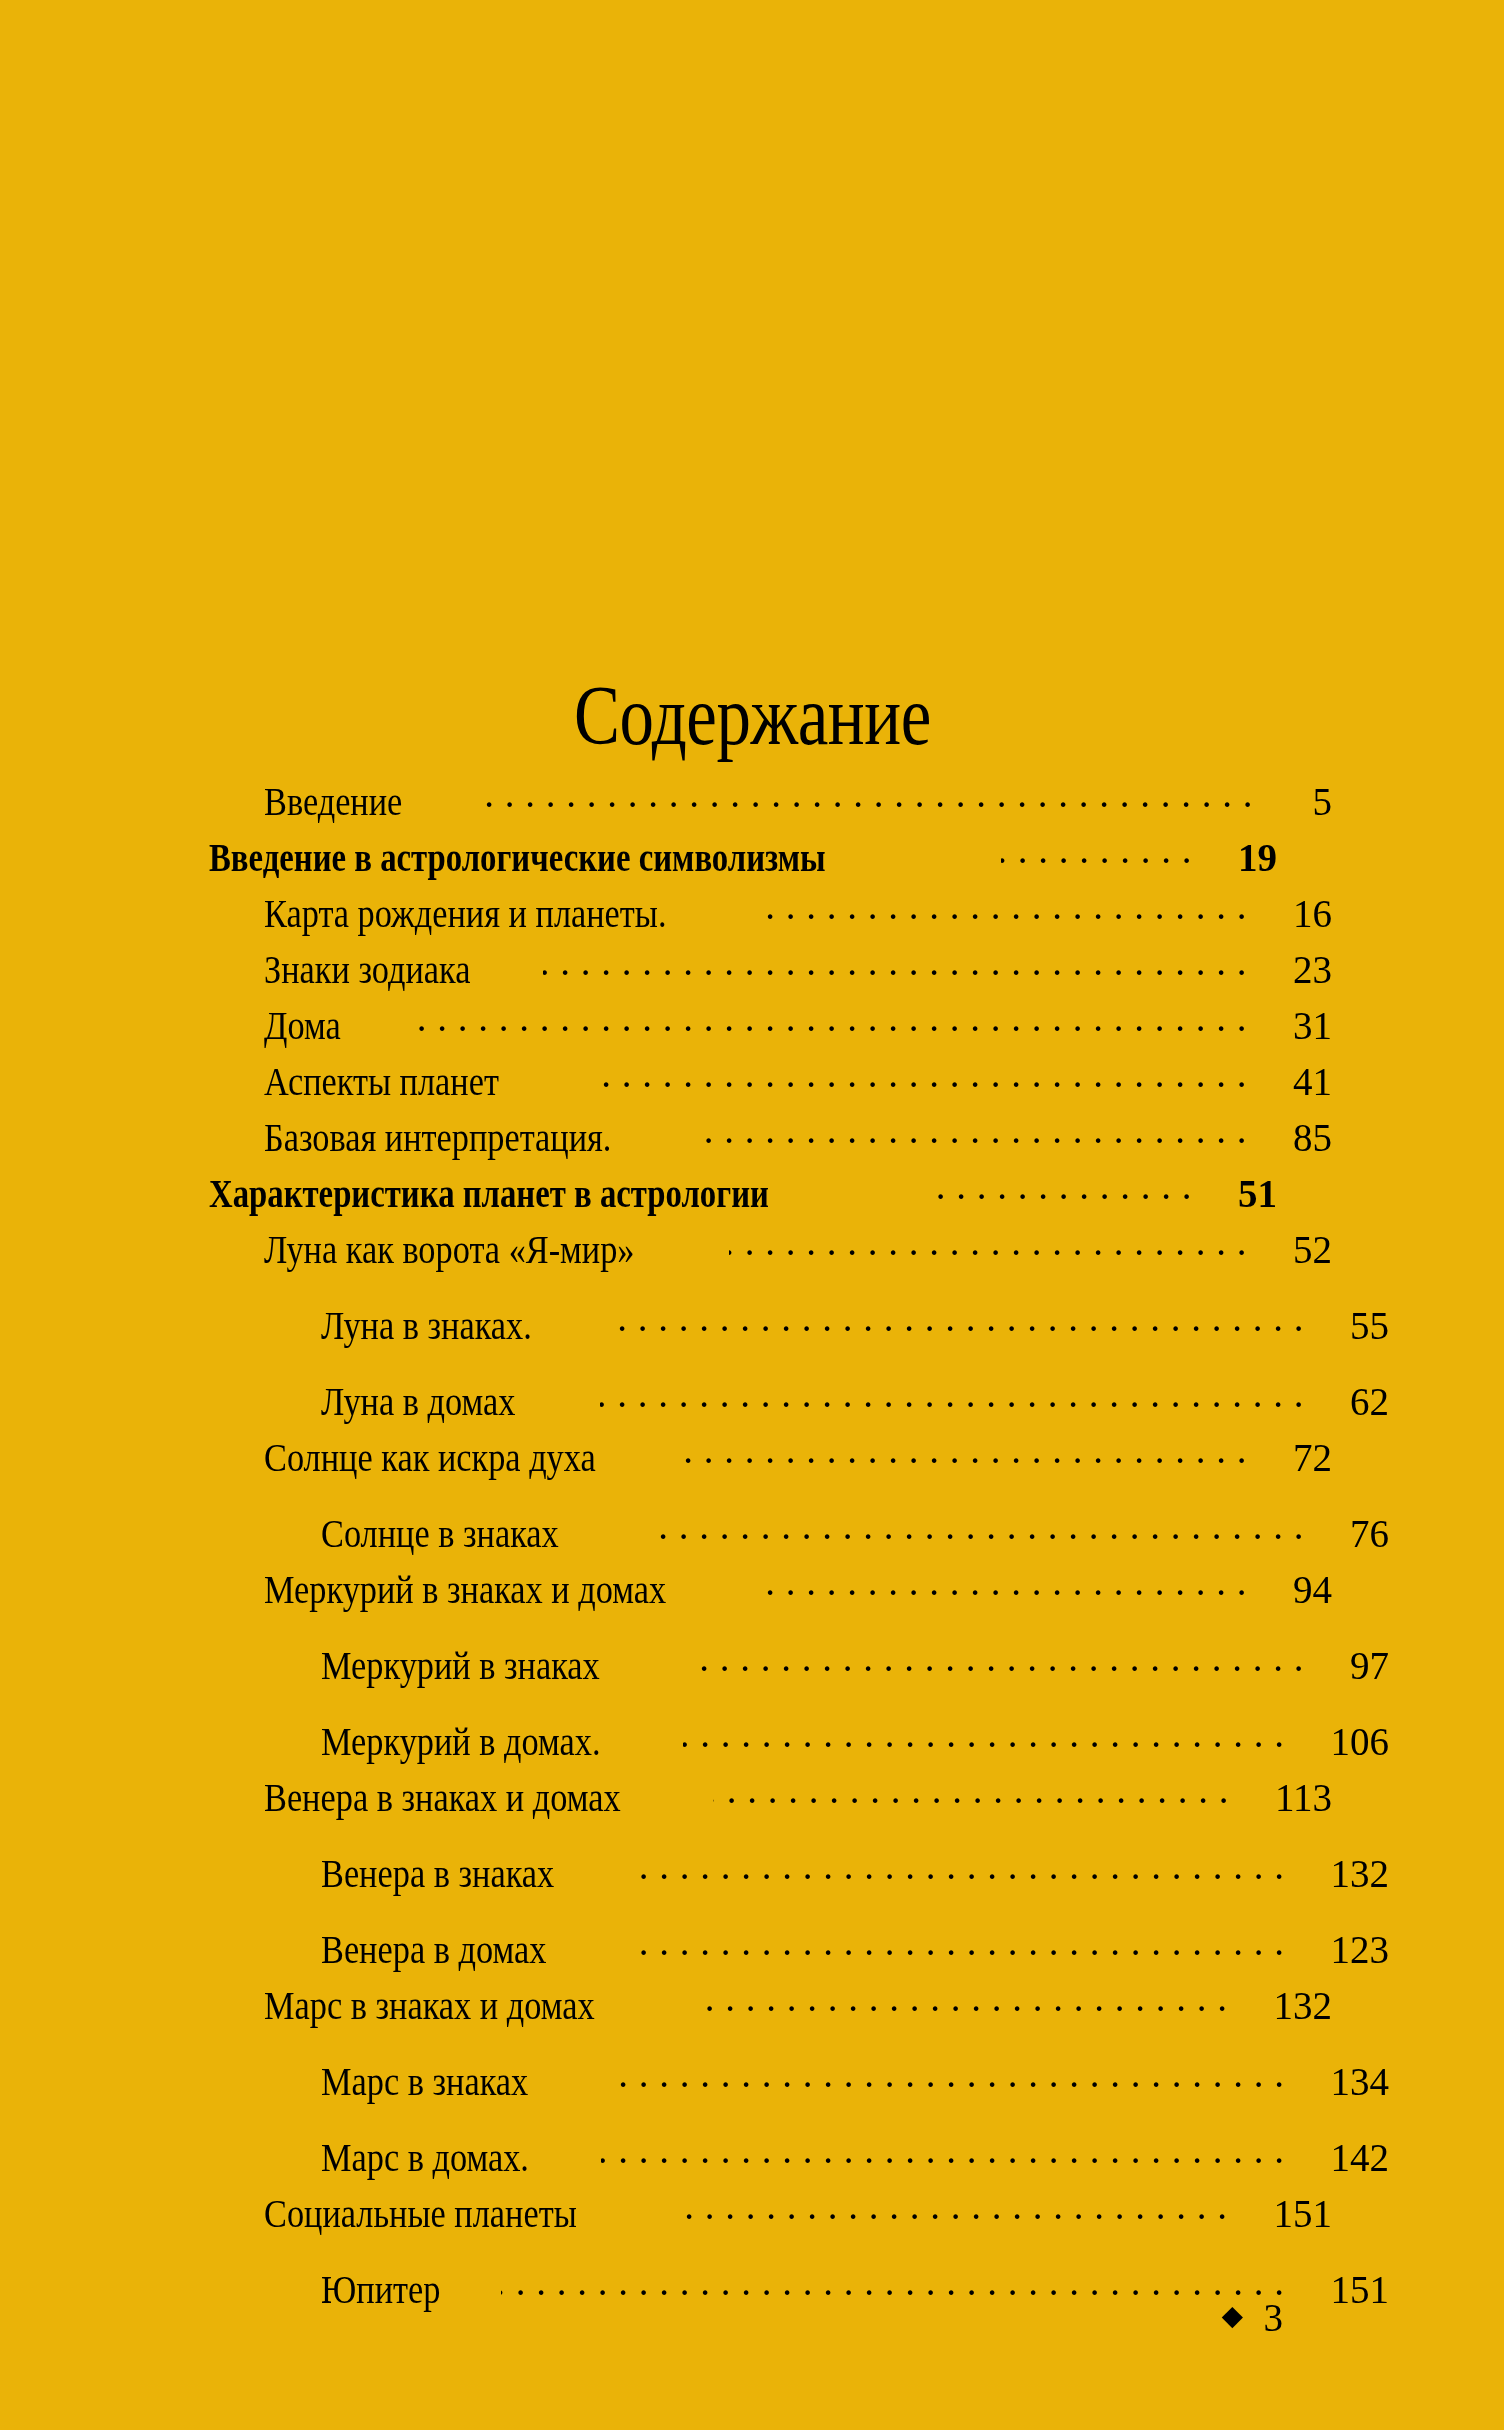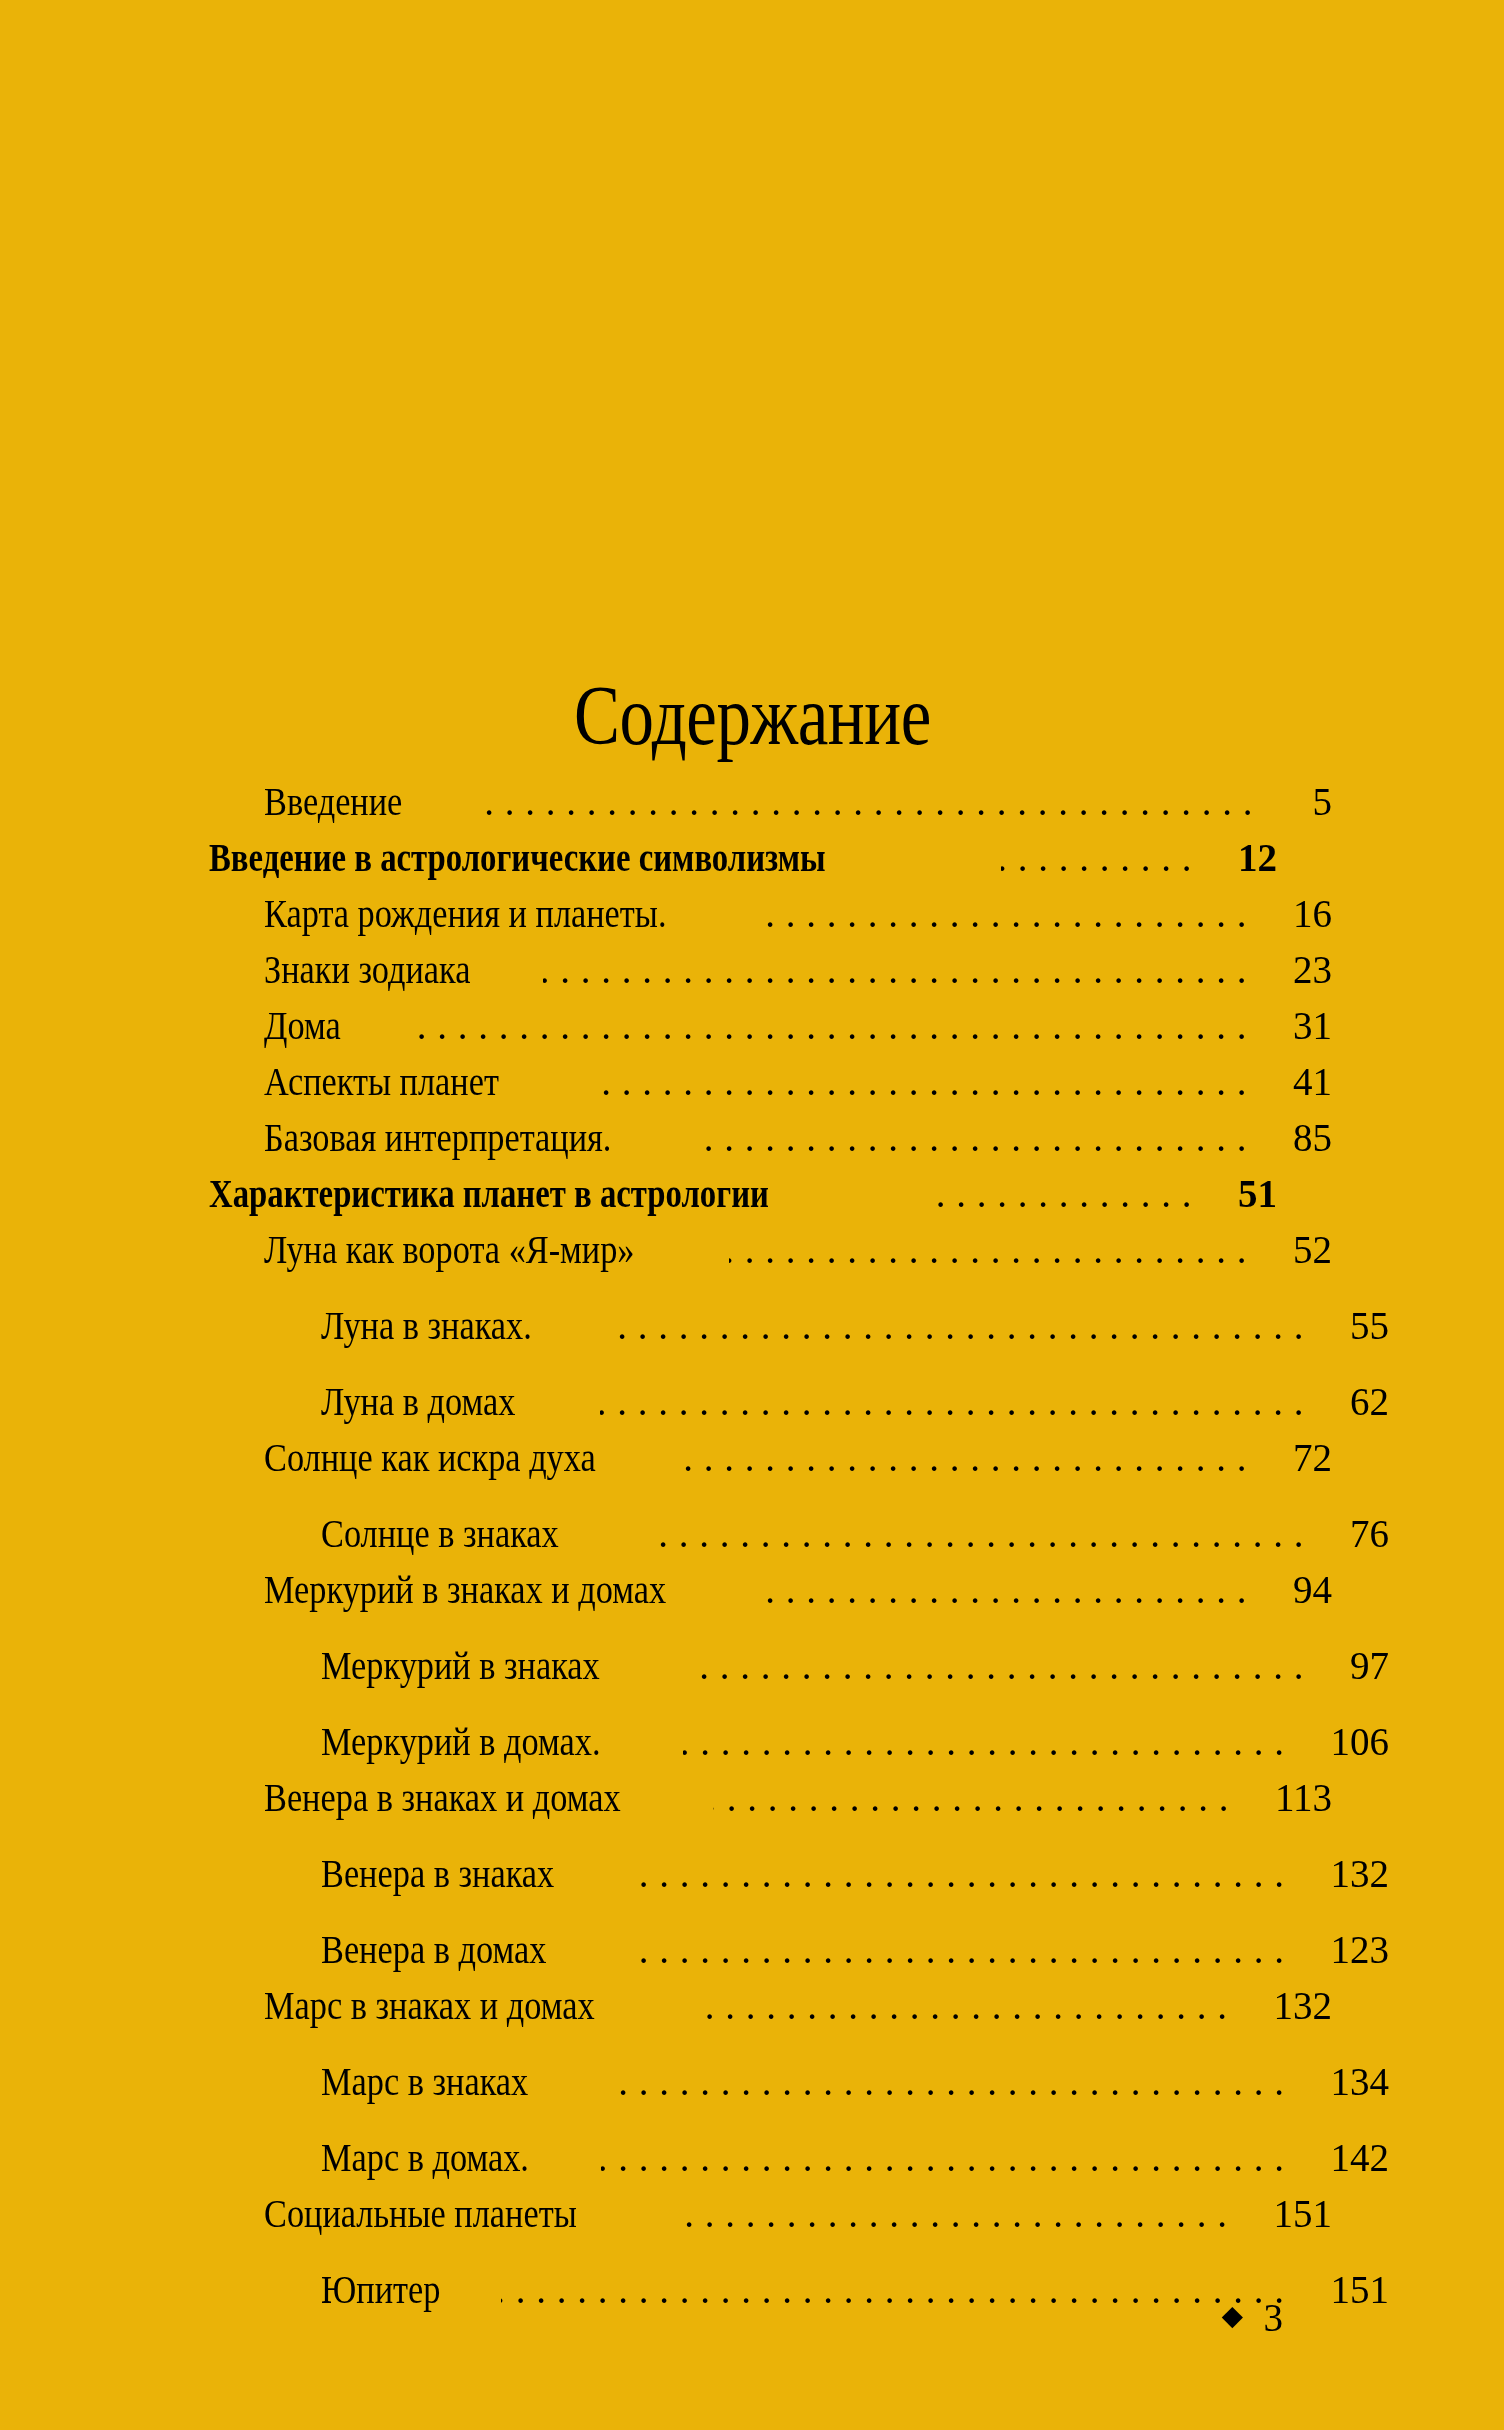--- a/index.html
+++ b/index.html
@@ -45,21 +45,21 @@
   
   .toc {
     position: absolute;
     left: 201px;
     top: 774px;
     width: 1068px;
   }
 
   .toc-row {
     display: flex;
-    align-items: flex-end;
+    align-items: center;
     width: 100%;
     font-size: 39px;
     line-height: 56px;
     font-weight: 400;
     white-space: nowrap;
     gap: 44px;
   }
 
   .toc-row .label {
     flex: 0 0 auto;
@@ -152,21 +152,21 @@
 
   <div class="toc" id="toc-list">
       <div class="toc-row lvl-1 gap-wide">
         <span class="label">Введение</span>
         <span class="leader"></span>
         <span class="pageno">5</span>
       </div>
       <div class="toc-row lvl-0 bold gap-wide">
         <span class="label">Введение в астрологические символизмы</span>
         <span class="leader"></span>
-        <span class="pageno">12</span>
+        <span class="pageno">19</span>
       </div>
       <div class="toc-row lvl-1 gap-none">
         <span class="label">Карта рождения и планеты.</span>
         <span class="leader"></span>
         <span class="pageno">16</span>
       </div>
       <div class="toc-row lvl-1 gap-none">
         <span class="label">Знаки зодиака</span>
         <span class="leader"></span>
         <span class="pageno">23</span>

